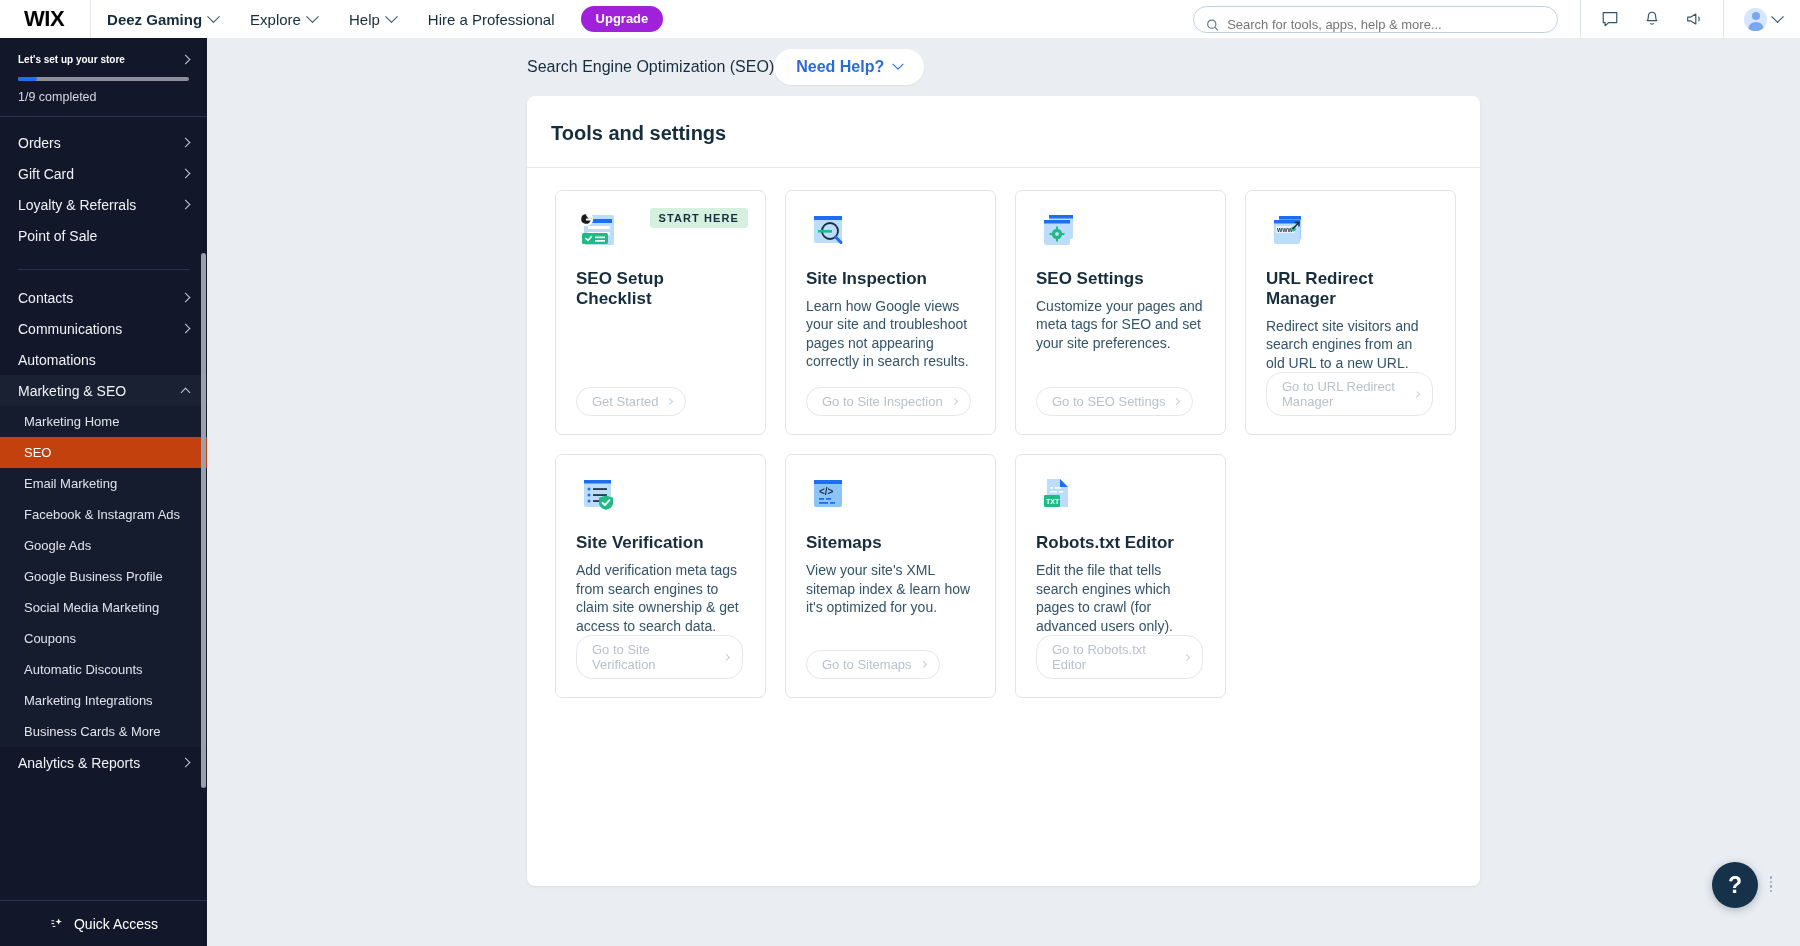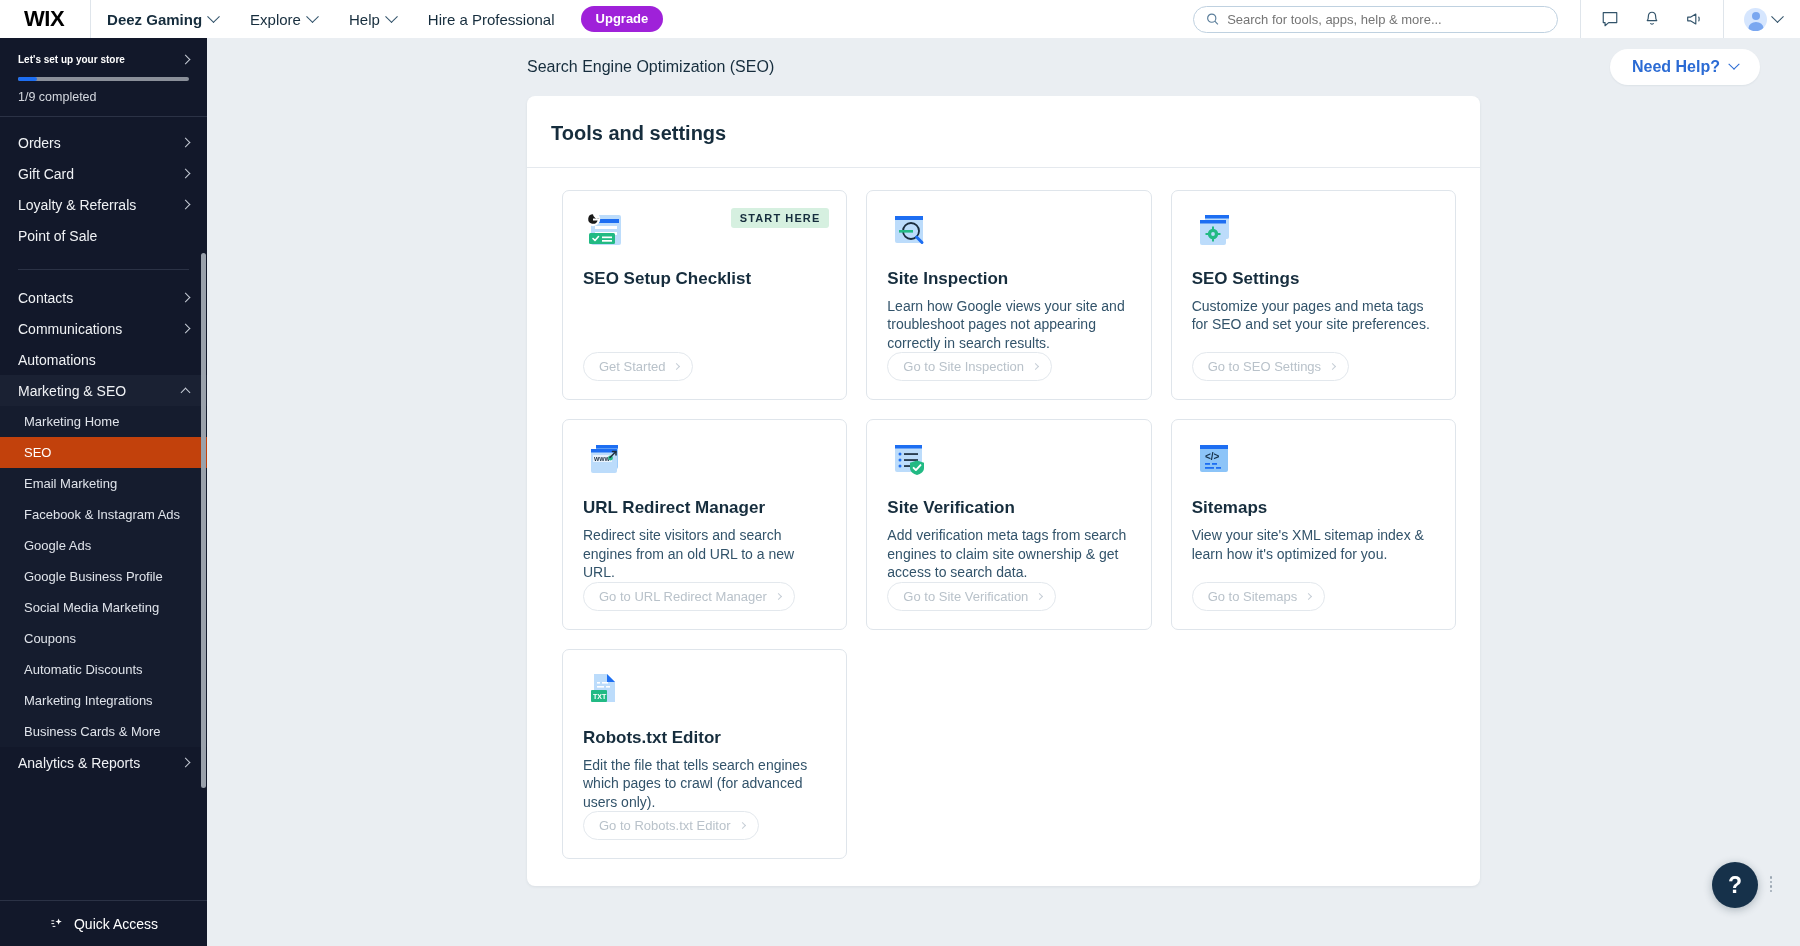--- a/index.html
+++ b/index.html
@@ -36,21 +36,21 @@
   }
   .upgrade-btn {
     background: #9f21d9; color: #fff; font-size: 13px; font-weight: 700;
     border-radius: 20px; padding: 5px 15px; margin-left: 10px;
     cursor: pointer; line-height: 1.2;
   }
   .tb-spacer { flex: 1; }
   .search-wrap {
     width: 365px; height: 27px;
     border: 1px solid #bfd1e0; border-radius: 16px;
-    background: #fff; display: flex; align-items: center; gap: 8px;
+    background: #fff; display: flex; align-items: flex-end; gap: 8px;
     padding: 0 12px; cursor: text;
   }
   .search-wrap input {
     border: none; outline: none; font-size: 13px; color: #7a92a5;
     background: transparent; width: 100%; font-family: inherit;
   }
   .icon-sq {
     width: 42px; height: 38px; display: flex; align-items: center;
     justify-content: center; cursor: pointer;
   }
@@ -130,21 +130,21 @@
   }
   .sb-scrollbar {
     position: absolute; right: 1px; top: 215px; width: 5px; height: 535px;
     background: #9aa1ab; border-radius: 3px;
   }
 
   
   .main { flex: 1; display: flex; flex-direction: column; min-width: 0; background: #eaeef2; }
   .page-head {
     height: 58px; min-height: 58px;
-    display: flex; align-items: center; justify-content: space-between;
+    display: flex; align-items: center; 
     padding: 0 40px 0 320px; background: #eaeef2;
   }
   .page-title { font-size: 16px; color: #162d3d; }
   .need-help {
     background: #fff; border-radius: 22px; padding: 9px 22px;
     display: flex; align-items: center; gap: 10px;
     font-size: 16px; font-weight: 700; color: #2b6bd4; cursor: pointer;
     box-shadow: 0 1px 2px rgba(22,45,61,.06);
   }
   .caret-blue {
@@ -157,22 +157,22 @@
     background: #fff; border-radius: 8px;
     box-shadow: 0 1px 3px rgba(22,45,61,.08);
     min-height: 790px;
   }
   .panel-title {
     font-size: 20px; font-weight: 700; color: #162d3d;
     padding: 26px 0 22px 24px;
     border-bottom: 1px solid #e5e9ee;
   }
   .cards {
-    display: grid; grid-template-columns: repeat(3, 1fr);
-    gap: 19px; padding: 22px 24px 24px 35px;
+    display: grid; grid-template-columns: repeat(4, 1fr);
+    gap: 19px; padding: 22px 24px 24px 28px;
   }
   .card {
     border: 1px solid #dfe5eb; border-radius: 7px;
     padding: 20px 22px 18px 20px; position: relative;
     min-height: 200px; display: flex; flex-direction: column;
     background: #fff; cursor: pointer;
   }
   .badge {
     position: absolute; top: 17px; right: 17px;
     background: #d6f0e0; color: #162d3d;

